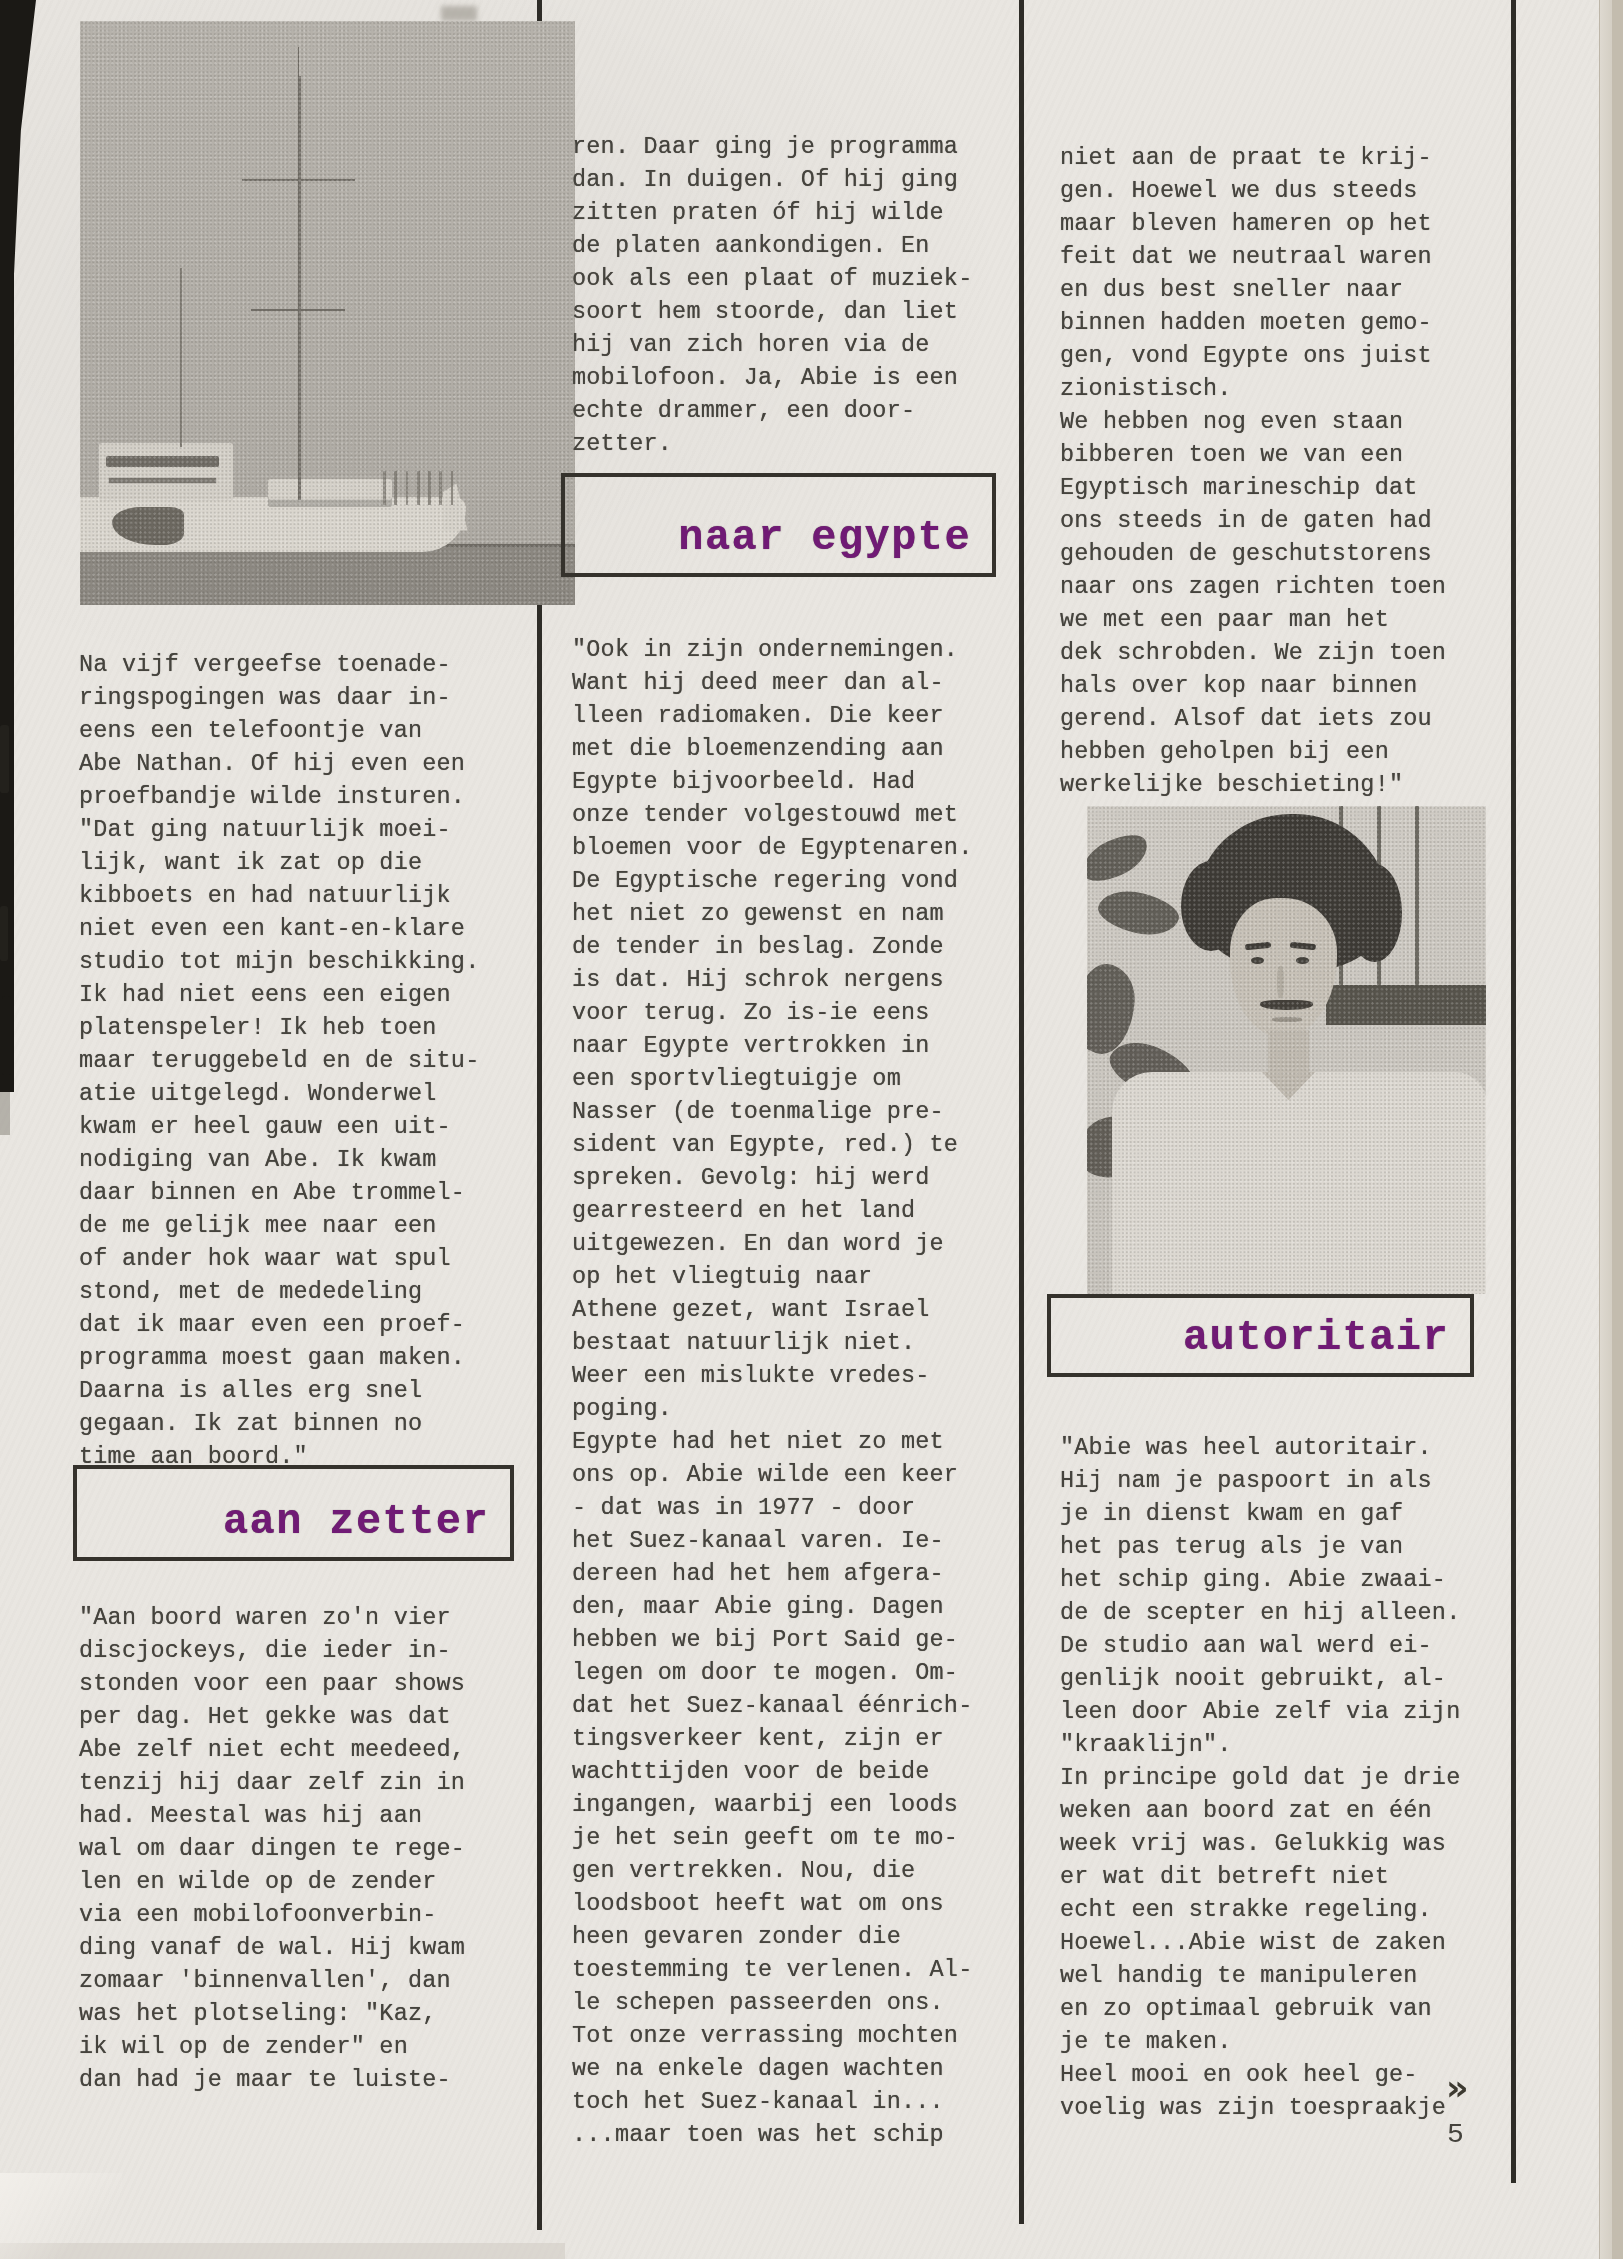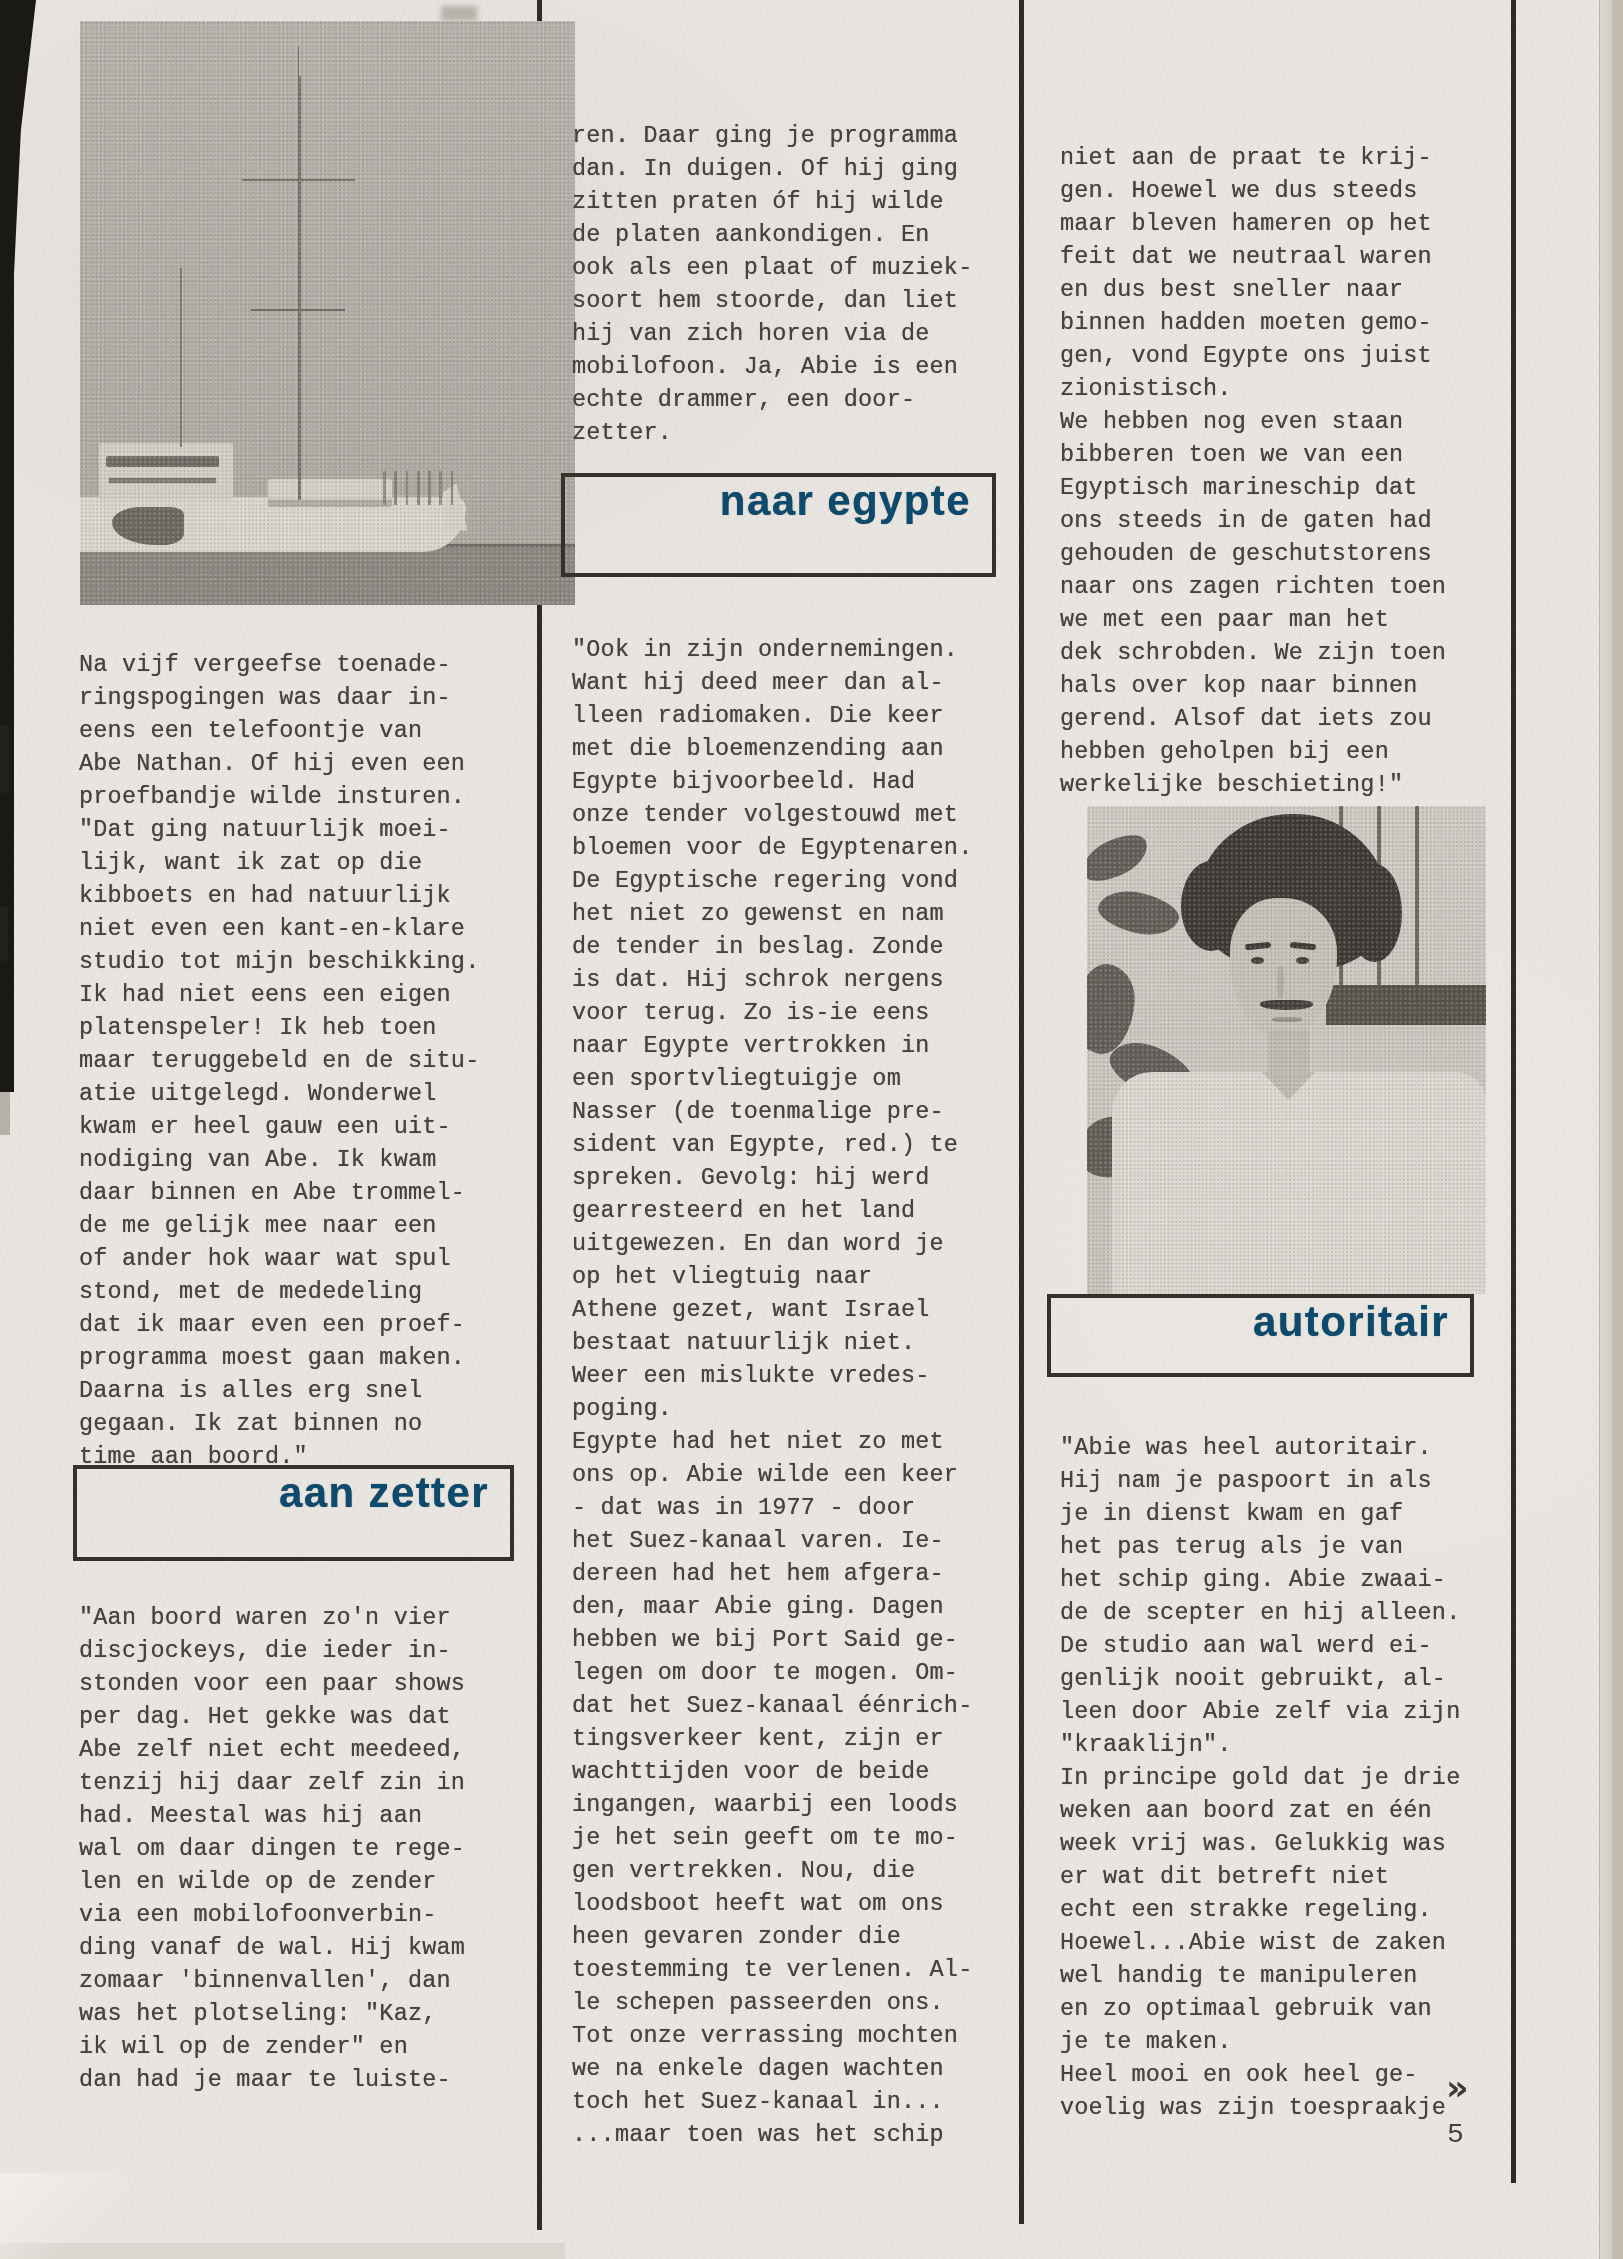--- a/index.html
+++ b/index.html
@@ -33,29 +33,29 @@
   .rule-1{left:537px;top:0;width:4.7px;height:2230px;}
   .rule-2{left:1019px;top:0;width:4.7px;height:2224px;}
   .rule-right{left:1511px;top:0;width:4.7px;height:2183px;}
   
   .col-text{
     font-size:23.5px;line-height:33px;letter-spacing:0.2px;
     color:#45433d;white-space:pre;text-shadow:0 0 0.7px rgba(69,67,61,0.75);
   }
   #left-para1{left:79px;top:648px;}
   #left-para2{left:79px;top:1601px;}
-  #mid-para1{left:572px;top:119px;}
+  #mid-para1{left:572px;top:130px;}
   #mid-para2{left:572px;top:633px;}
   #right-para1{left:1060px;top:141px;}
   #right-para2{left:1060px;top:1431px;}
   
   .header-box{
-    border:4.7px solid #35322c;display:flex;align-items:flex-start;justify-content:flex-end;
-    font-family:Liberation Sans, sans-serif;font-weight:800;letter-spacing:1.4px;
-    color:#0c4a6e;font-size:42px;padding:0 21px 11.3px 0;box-sizing:border-box;
+    border:4.7px solid #35322c;display:flex;align-items:flex-end;justify-content:flex-end;
+    font-family:Liberation Mono, monospace;font-weight:800;letter-spacing:1.4px;
+    color:#701a75;font-size:42px;padding:0 21px 11.3px 0;box-sizing:border-box;
     text-shadow:0 0 0.9px rgba(61,58,49,.8);
   }
   #box-aan-boord{left:73px;top:1465px;width:441px;height:96px;}
   #box-naar-egypte{left:561px;top:473px;width:435px;height:104px;}
   #box-autoritair{left:1047px;top:1294px;width:427px;height:83px;}
   
   #cont-mark{left:1446px;top:2068px;font-family:"DejaVu Sans",sans-serif;
     font-weight:800;font-size:35px;color:#3d3a31;}
   #page-number{left:1447px;top:2119px;font-size:28px;color:#45433d;
     font-family:"Liberation Mono",monospace;}

